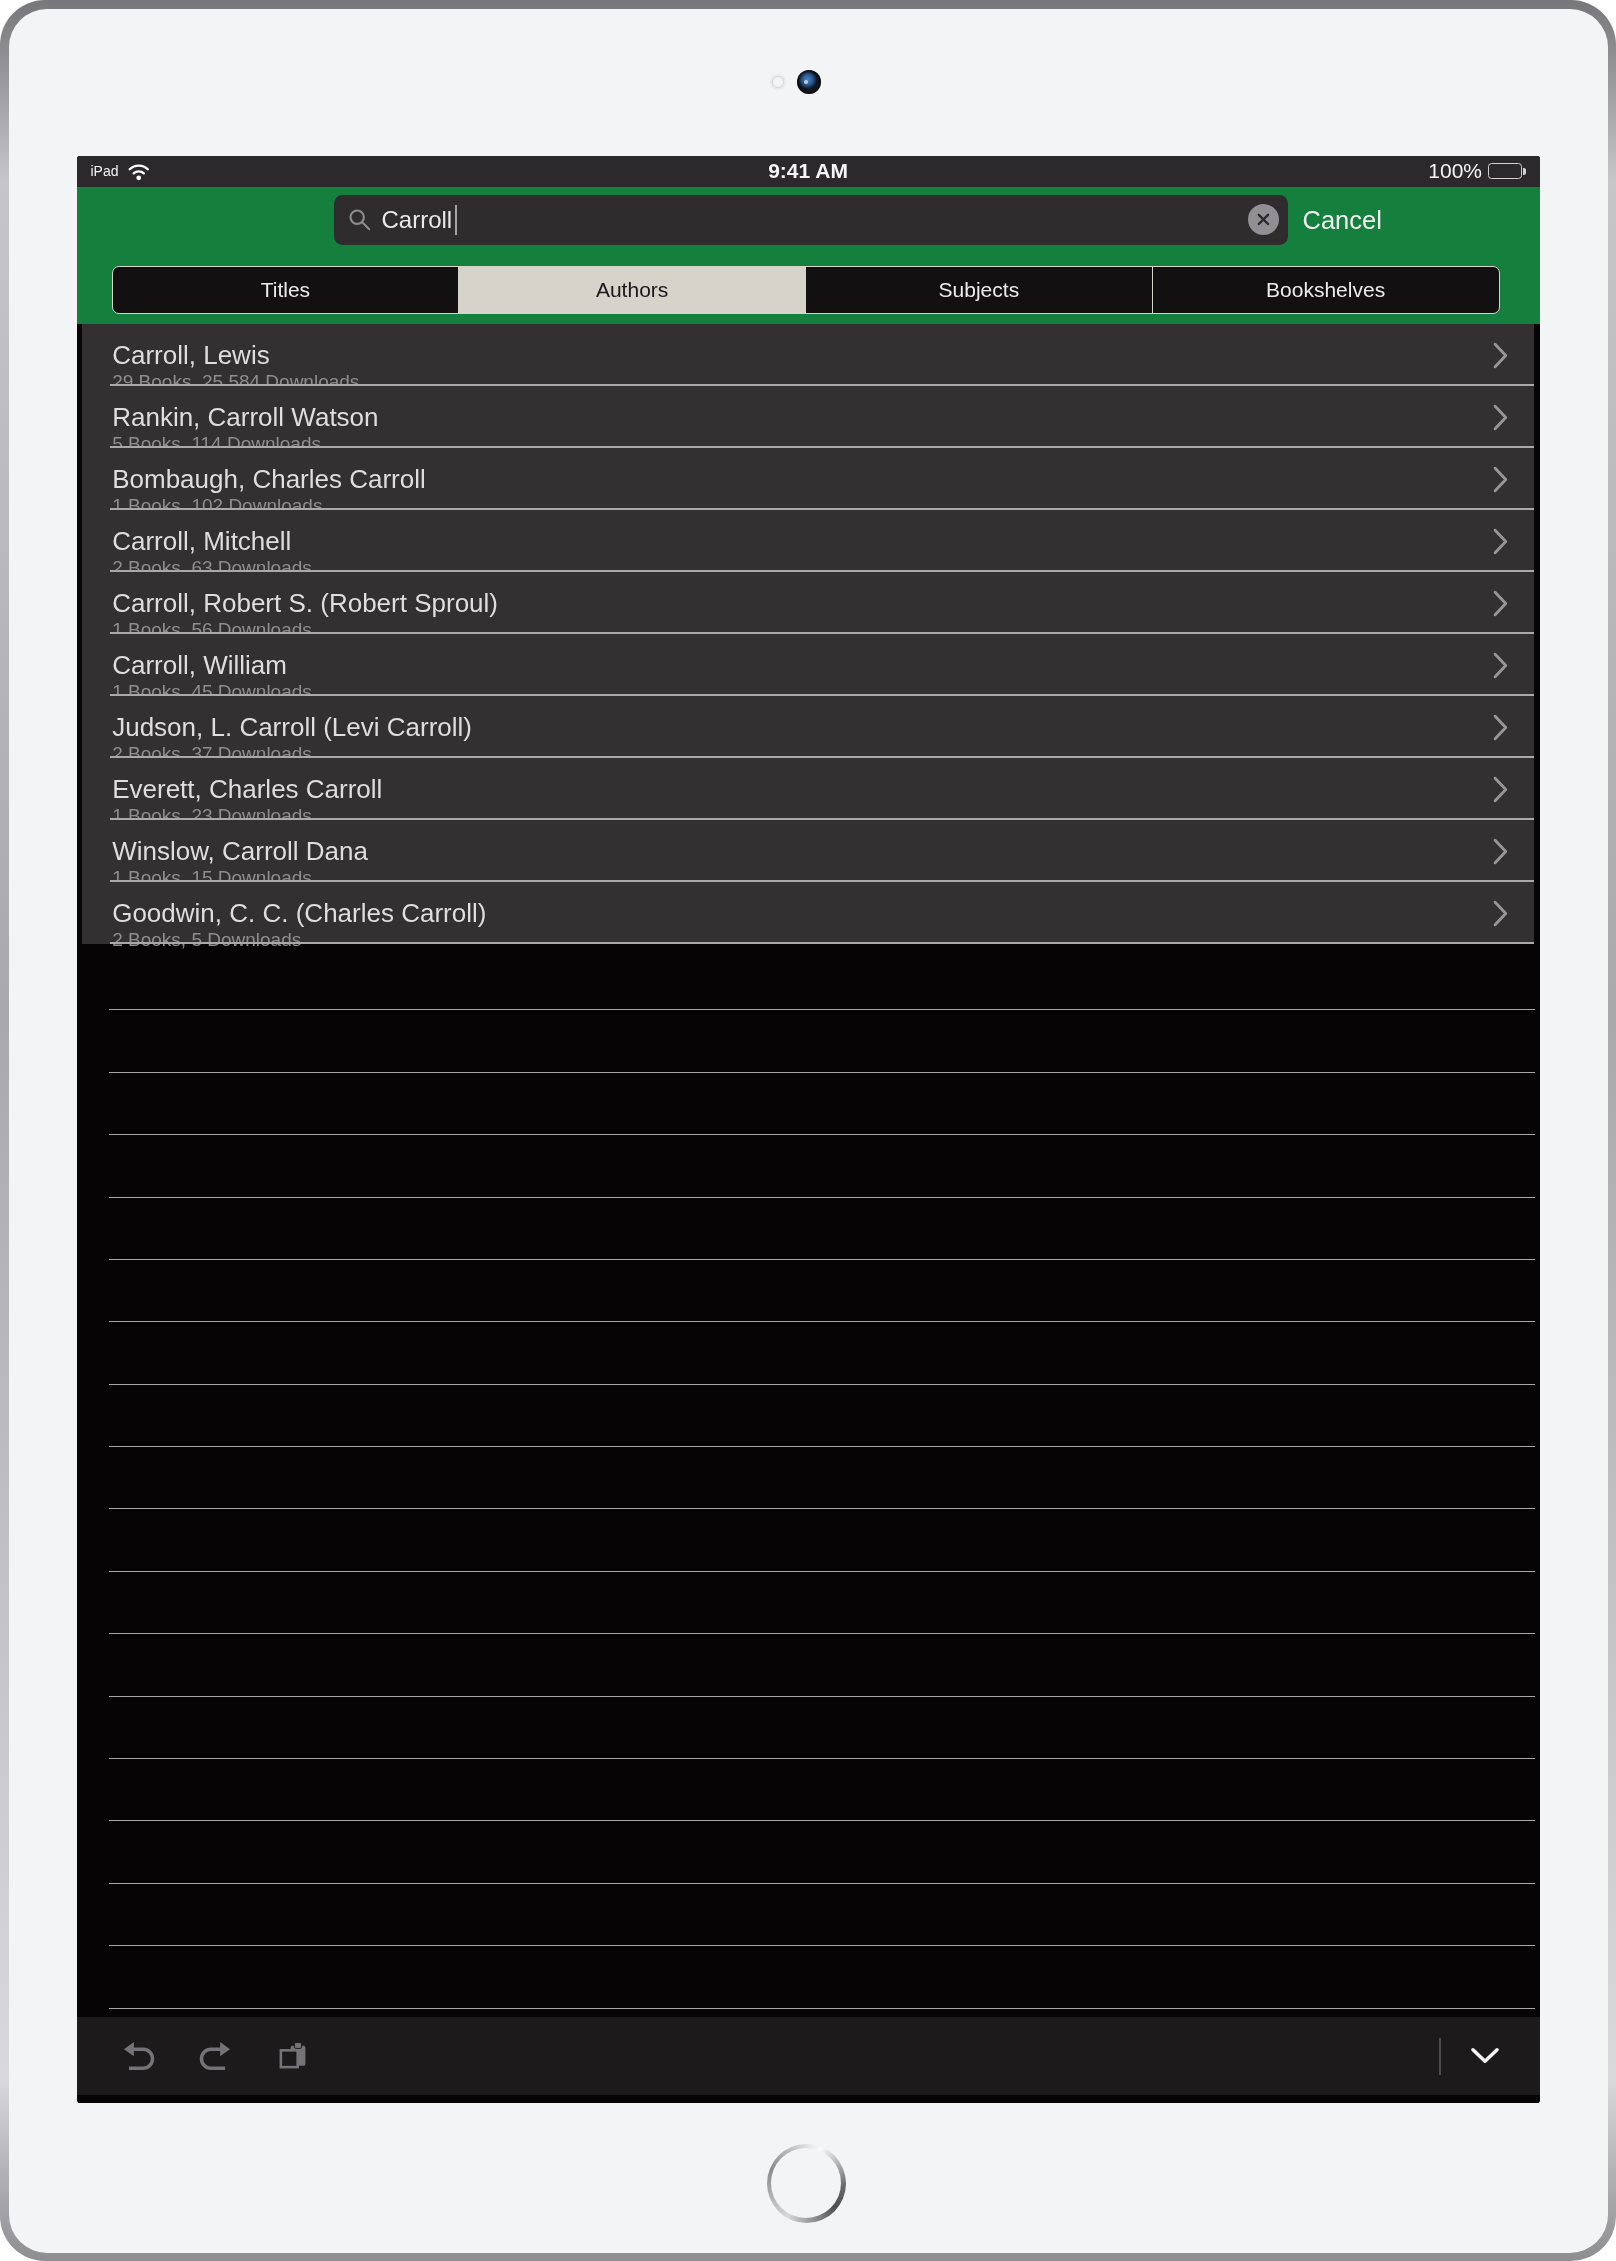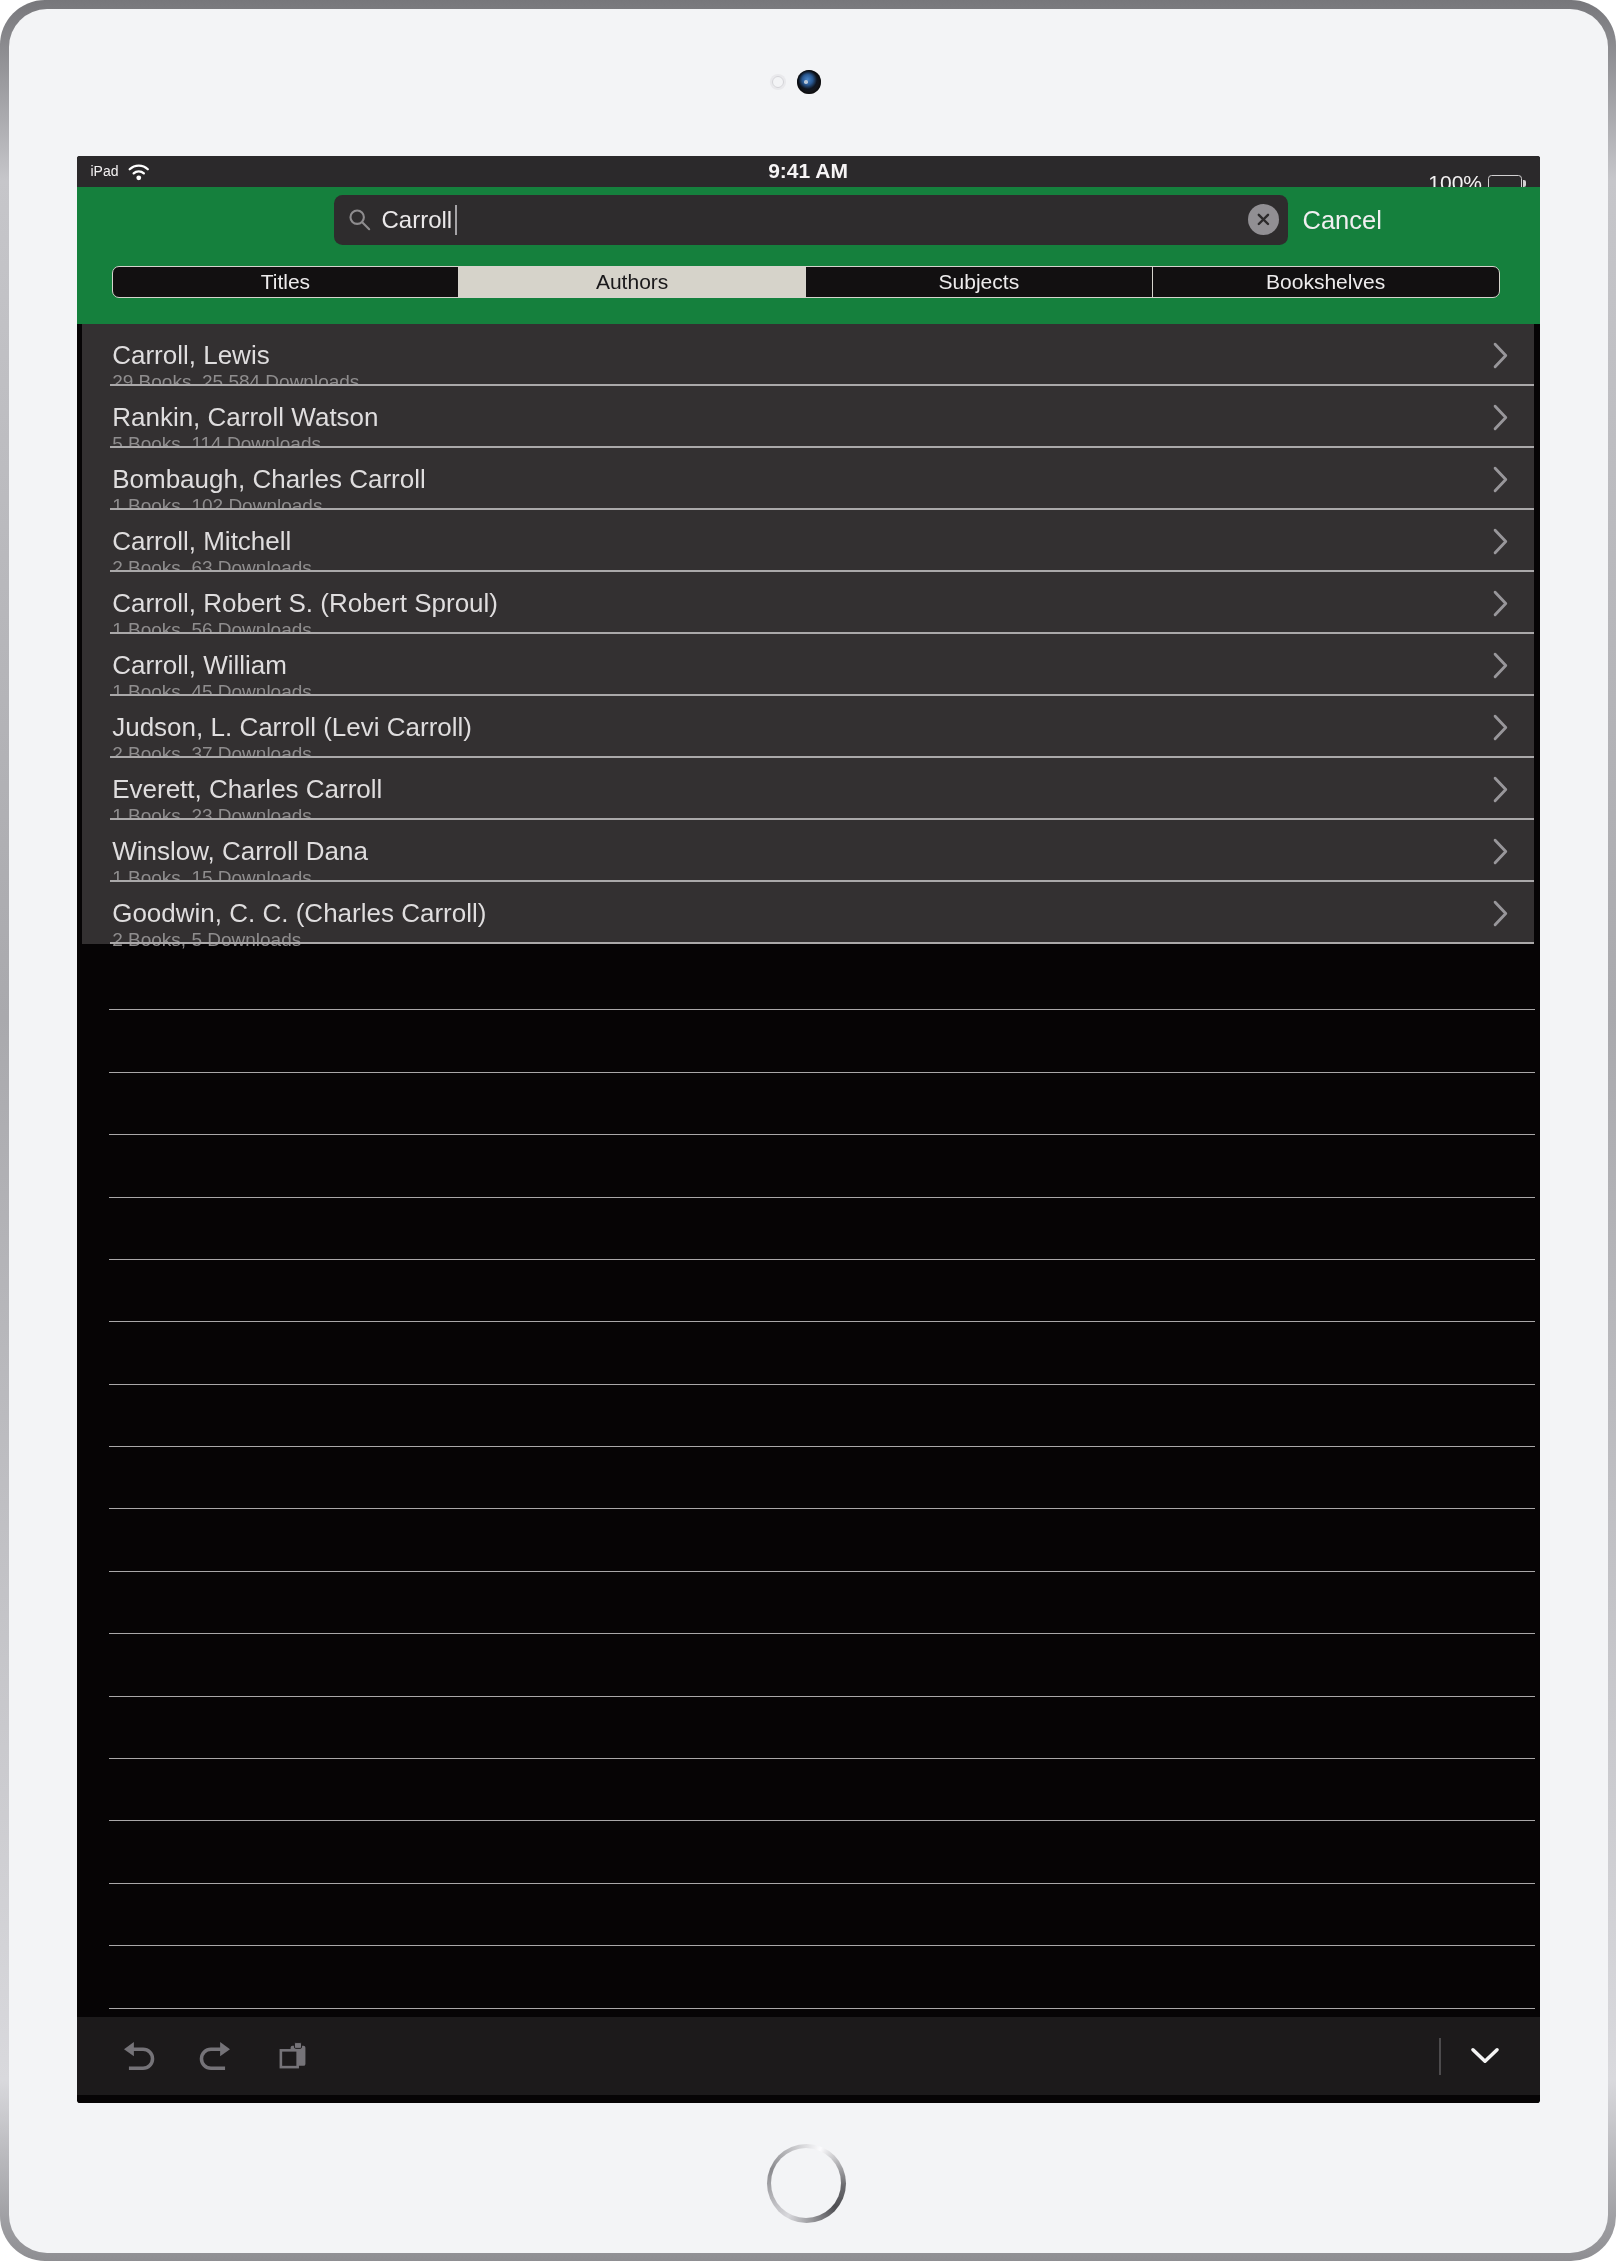--- a/index.html
+++ b/index.html
@@ -39,21 +39,21 @@
     position:absolute;left:68px;top:147px;width:1463px;height:1947px;
     background:#060405;border-radius:2.8px;overflow:hidden;
   }
 
   
   .statusbar{position:absolute;left:0;top:0;width:100%;height:31px;background:#2b292b;}
   .sb-left{position:absolute;left:14px;top:0;height:31px;display:flex;align-items:center;gap:7px;}
   .sb-carrier{font-size:14px;color:#f4f2f3;}
   .sb-time{position:absolute;left:0;top:0;width:100%;height:31px;display:flex;align-items:center;justify-content:center;
     font-size:21px;font-weight:600;color:#f6f4f5;}
-  .sb-right{position:absolute;right:13.5px;top:12px;height:31px;display:flex;align-items:center;gap:6.4px;}
+  .sb-right{position:absolute;right:13.5px;top:0;height:31px;display:flex;align-items:center;gap:6.4px;}
   .sb-batt-pct{font-size:21px;color:#f4f2f3;}
   .batt{display:flex;align-items:center;}
   .batt-body{width:30px;height:13.5px;border:1.4px solid #d2d0d1;border-radius:3.5px;padding:0.7px;}
   .batt-fill{width:100%;height:100%;background:#ffffff;border-radius:1.4px;}
   .batt-cap{width:2.8px;height:7px;background:#d2d0d1;border-radius:0 2.1px 2.1px 0;margin-left:1.4px;}
 
   
   .navbar{position:absolute;left:0;top:31px;width:100%;height:137px;background:#15803d;}
   .searchfield{
     position:absolute;left:257px;top:8.5px;width:954px;height:50px;border-radius:8.5px;
@@ -64,21 +64,21 @@
   .cursor{width:2.1px;height:30px;background:#a5a3a6;margin-left:2.8px;}
   .clearbtn{
     position:absolute;right:8.5px;top:9.2px;width:31px;height:31px;border-radius:50%;
     background:#918f93;display:flex;align-items:center;justify-content:center;cursor:pointer;
   }
   .cancel{
     position:absolute;left:1226px;top:8.5px;height:50px;display:flex;align-items:center;
     font-size:25.5px;color:#f1eff1;cursor:pointer;
   }
   .segmented{
-    position:absolute;left:35px;top:79px;width:1388px;height:32px;box-sizing:border-box;
+    position:absolute;left:35px;top:79px;width:1388px;height:48px;box-sizing:border-box;
     border:1.4px solid #d6d4cd;border-radius:7px;display:flex;overflow:hidden;background:#121011;
   }
   .seg{
     flex:1;display:flex;align-items:center;justify-content:center;
     font-size:21px;color:#edebec;border-left:1.4px solid #d6d4cd;cursor:pointer;
   }
   .seg:first-child{border-left:none;}
   .seg.selected{background:#d6d3ca;color:#19181a;}
 
   

